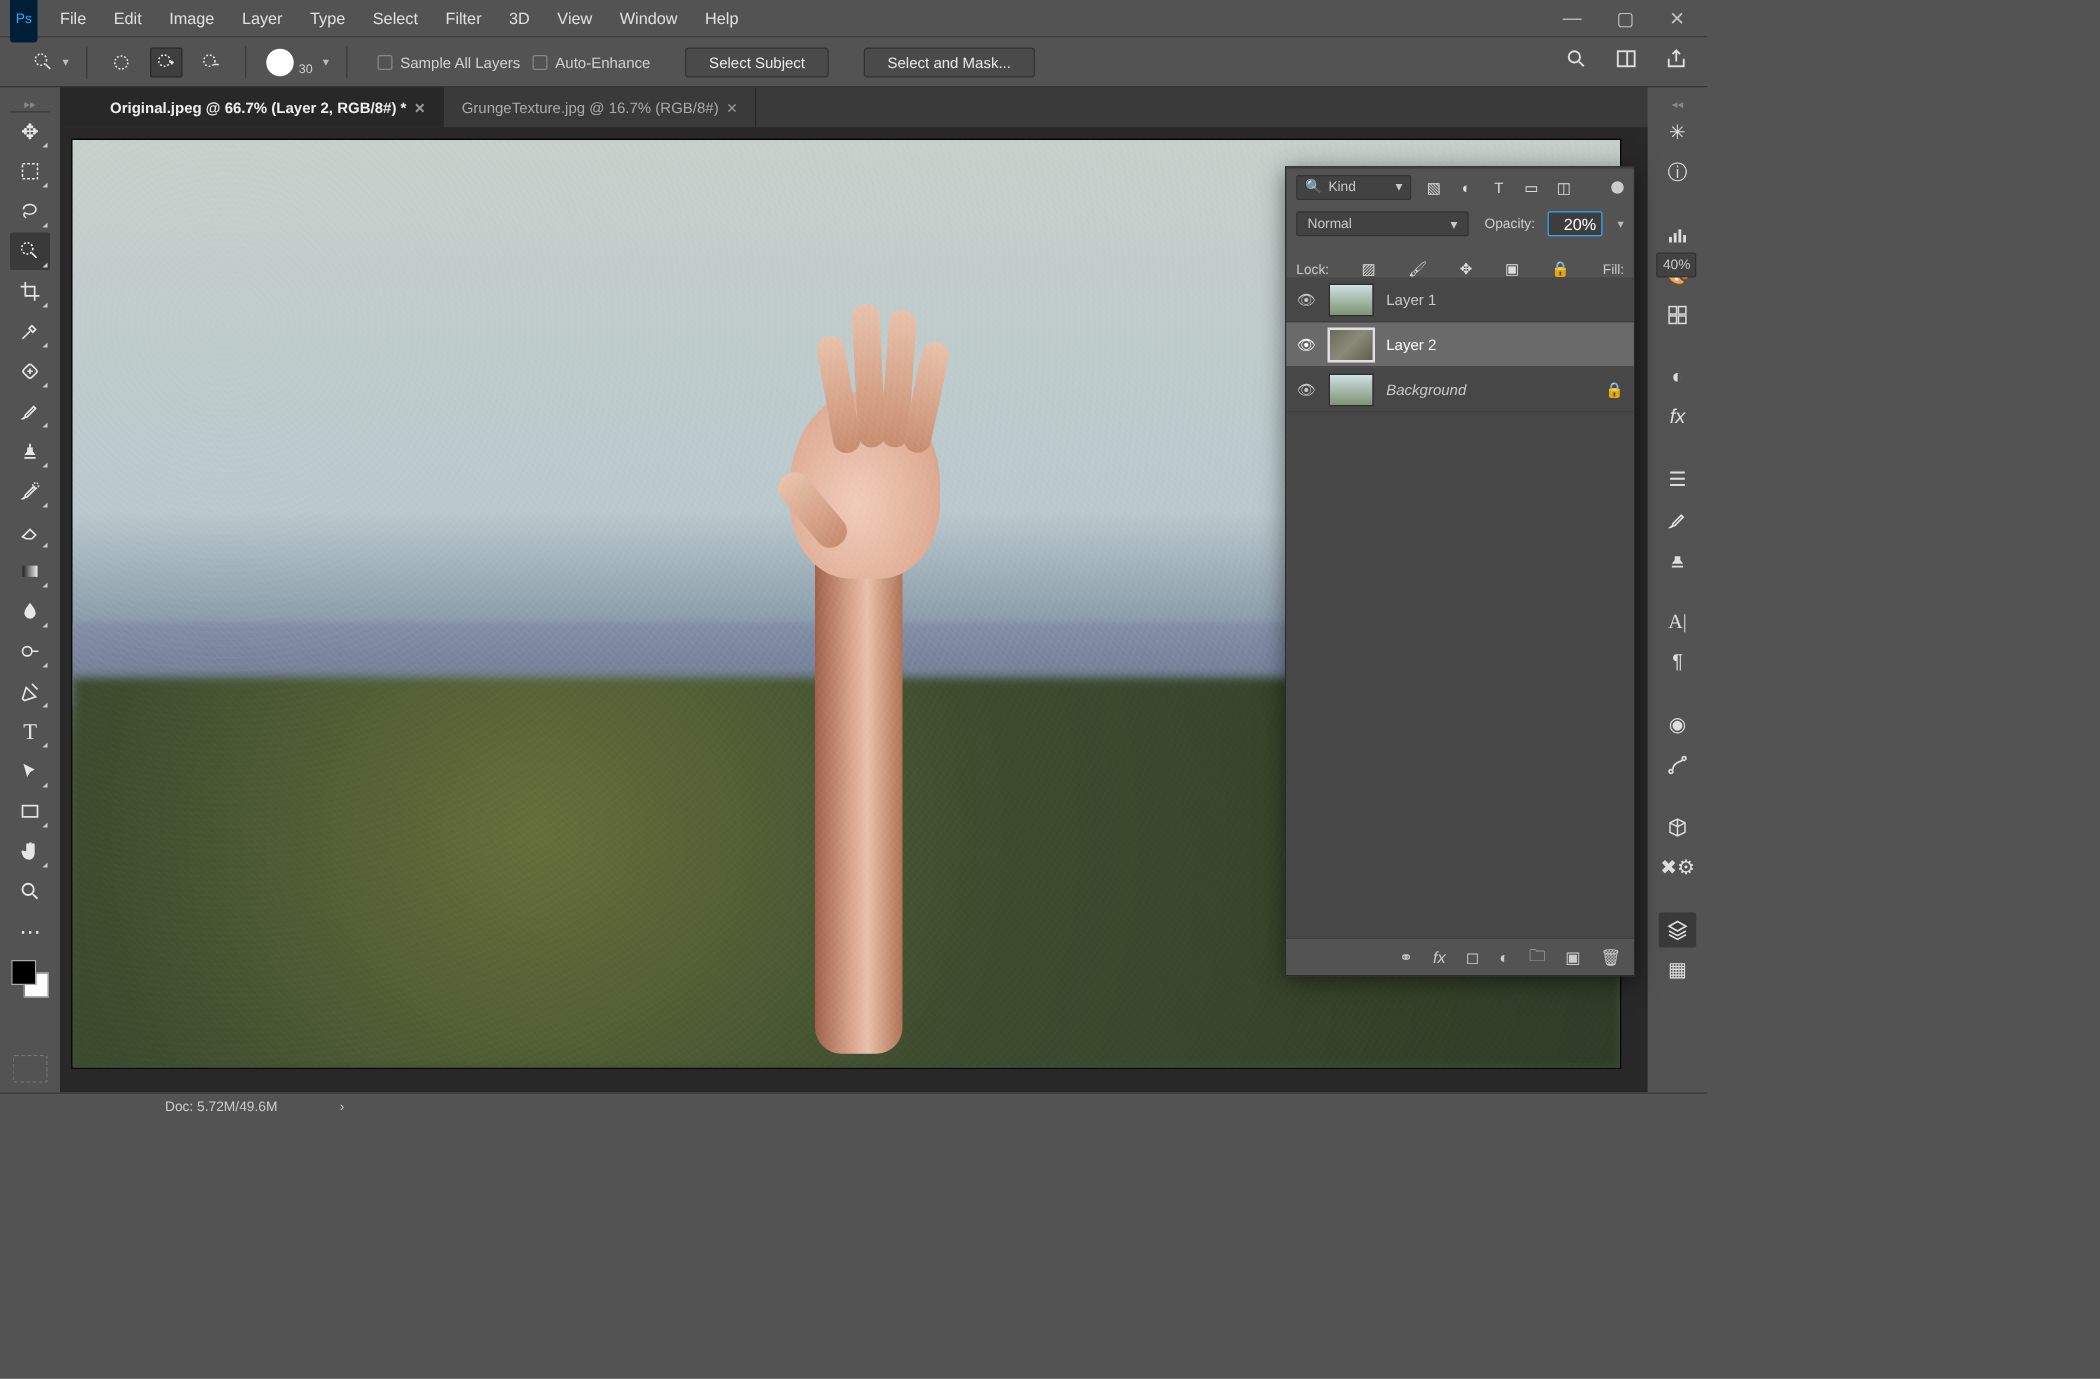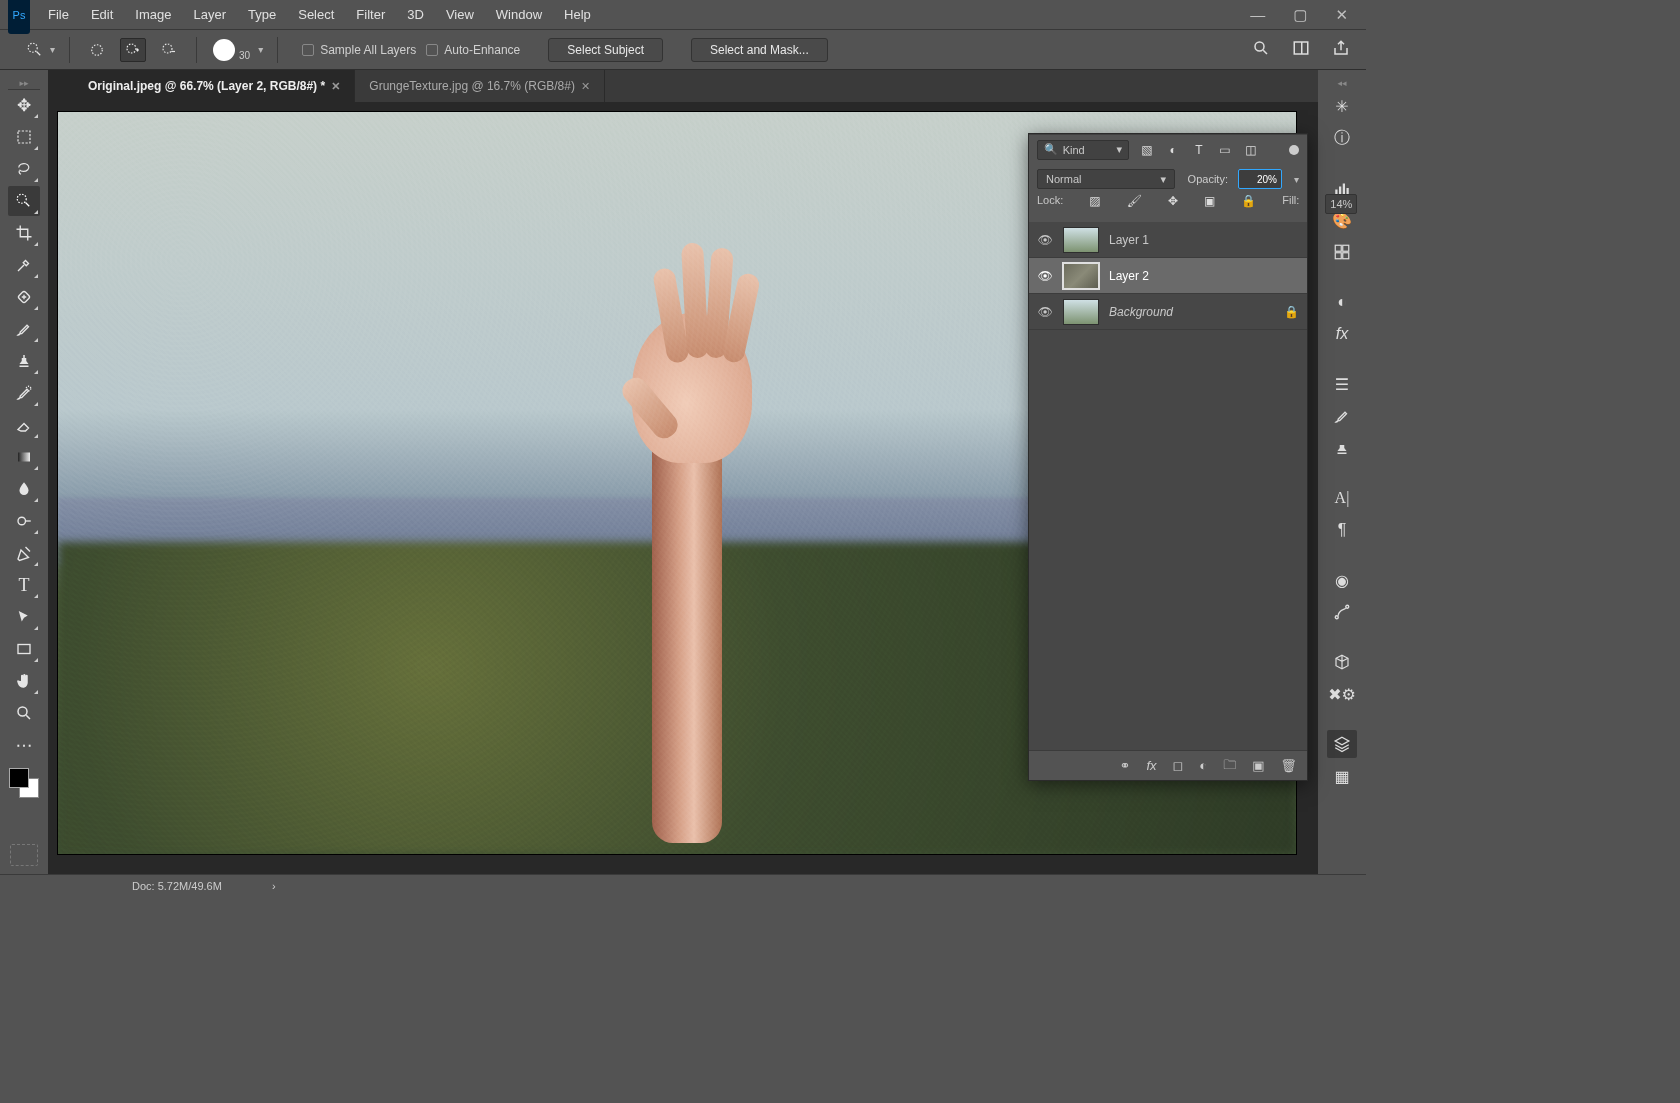--- a/index.html
+++ b/index.html
@@ -75,22 +75,22 @@
 .lp-tab.active { background:#535353; color:#eee; }
 .lp-tabs .more { margin-left:auto; padding:0 8px; color:#ccc; font-size:12px; letter-spacing:2px;}
 .lp-tabs .menu { padding:0 10px; color:#ccc; font-size:12px;}
 .lp-filter { height:30px; display:flex; align-items:center; padding:0 8px; gap:10px; border-top:1px solid #414141;}
 .lp-filter .kind { flex:0 0 92px; height:20px; background:#424242; border:1px solid #333; border-radius:2px; display:flex; align-items:center; padding:0 6px; font-size:11px; gap:5px;}
 .lp-filter .ficon { width:16px; text-align:center; color:#ddd; font-size:12px;}
 .lp-filter .toggle { margin-left:auto; width:10px; height:10px; border-radius:50%; background:#ccc;}
 .lp-blend { height:30px; display:flex; align-items:center; padding:0 8px; gap:10px; }
 .lp-blend .mode { flex:0 0 138px; height:20px; background:#424242; border:1px solid #333; border-radius:2px; display:flex; align-items:center; padding:0 8px; font-size:11px; justify-content:space-between;}
 .lp-blend .op-lbl { font-size:11px; color:#ccc; margin-left:auto;}
-.lp-blend .op-val { width:44px; height:20px; border:1px solid #31a8ff; background:#3d3d3d; font-size:10px; display:flex; align-items:center; justify-content:flex-end; padding:0 4px; color:#fff; border-radius:2px;}
-.lp-lock { height:28px; display:flex; align-items:flex-start; padding:0 8px; gap:26px; font-size:11px; }
+.lp-blend .op-val { width:44px; height:20px; border:1px solid #31a8ff; background:#3d3d3d; font-size:13px; display:flex; align-items:center; justify-content:flex-end; padding:0 4px; color:#fff; border-radius:2px;}
+.lp-lock { height:28px; display:flex; align-items:flex-end; padding:0 8px; gap:26px; font-size:11px; }
 .lp-lock .licon { width:16px; text-align:center; color:#ddd; font-size:12px;}
 .lp-lock .fill-lbl { margin-left:auto; }
 .lp-lock .fill-val { width:44px; height:20px; background:#424242; border:1px solid #333; font-size:11px; display:flex; align-items:center; justify-content:flex-end; padding:0 4px; border-radius:2px;}
 .layer-list { background:#474747; max-height:140px; }
 .layer-row { height:36px; display:flex; align-items:center; padding:0 8px; gap:10px; border-bottom:1px solid #3c3c3c;}
 .layer-row.sel { background:#6a6a6a; color:#fff;}
 .eye { width:16px; text-align:center; }
 .thumb-b { width:36px; height:26px; background:#888; border:1px solid #2e2e2e;}
 .thumb-b.sky{ background:linear-gradient(180deg,#cfe0e4 0%,#7d9371 100%); position:relative;}
 .thumb-b.grunge{ background:linear-gradient(135deg,#6b6b5c 0%,#8a8a78 50%,#5e5e50 100%);}
@@ -453,21 +453,21 @@
     <span class="dd-caret">▾</span>
   </div>
   <div class="lp-lock">
     <span>Lock:</span>
     <span class="licon">▨</span>
     <span class="licon">🖌</span>
     <span class="licon">✥</span>
     <span class="licon">▣</span>
     <span class="licon">🔒</span>
     <span class="fill-lbl">Fill:</span>
-    <div class="fill-val">14%</div>
+    <div class="fill-val">40%</div>
     <span class="dd-caret">▾</span>
   </div>
   <div class="layer-list">
     <div class="layer-row">
       <span class="eye">👁</span>
       <div class="thumb-b sky"></div>
       <span class="layer-name">Layer 1</span>
     </div>
     <div class="layer-row sel">
       <span class="eye">👁</span>

